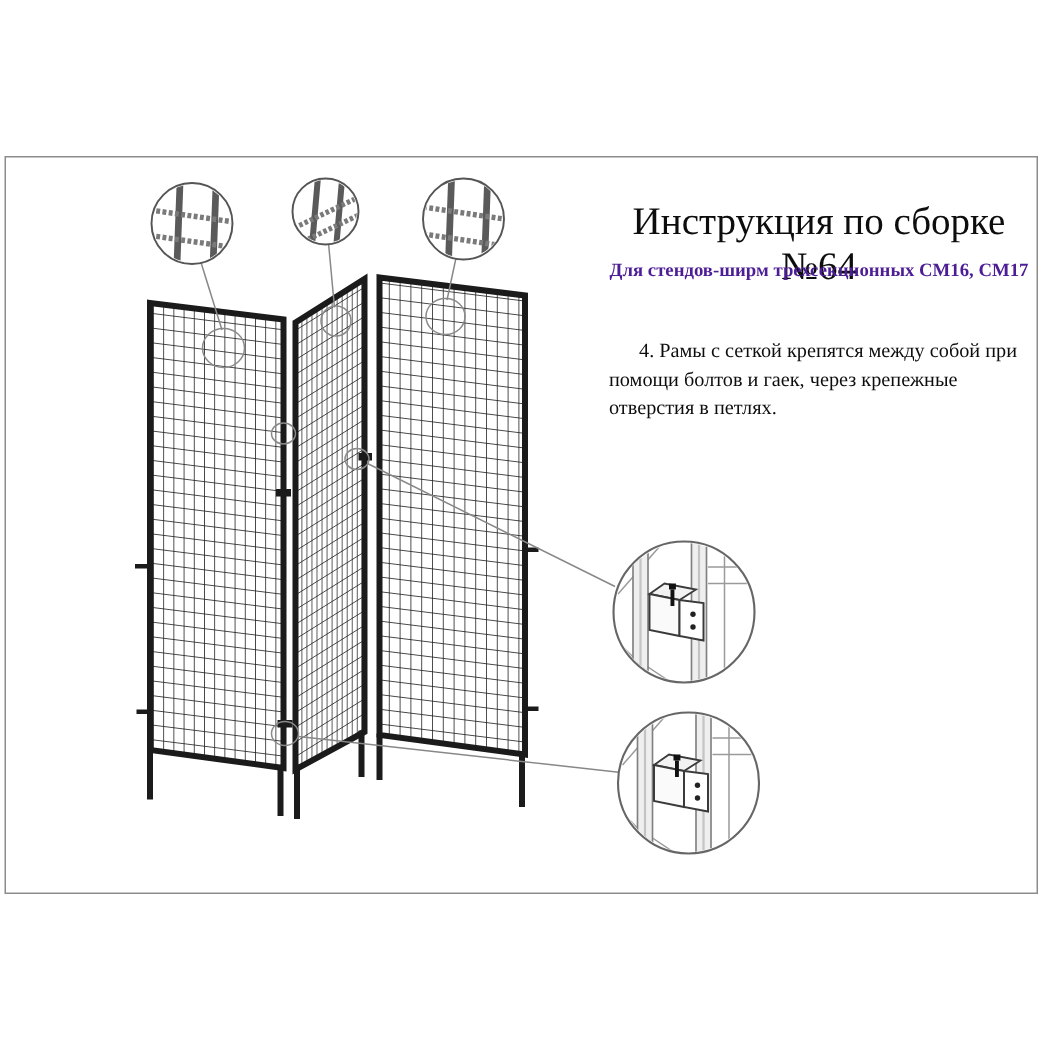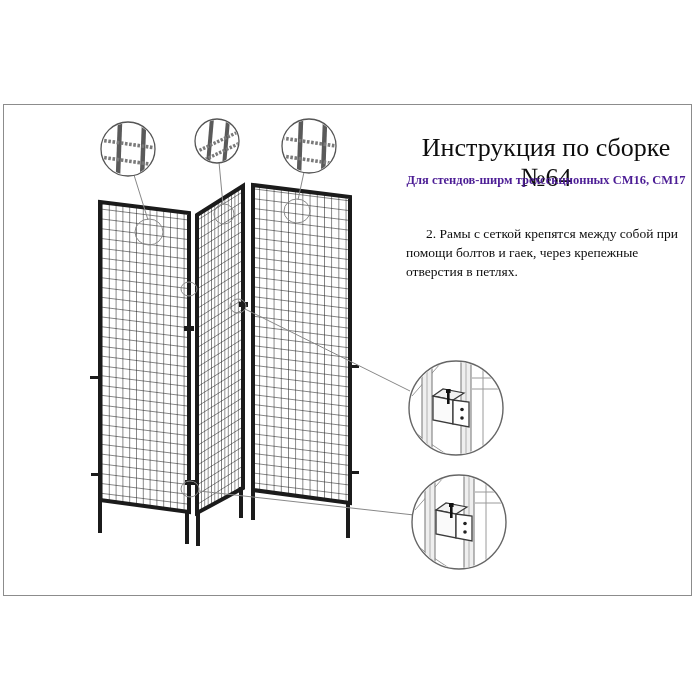--- a/index.html
+++ b/index.html
@@ -28,21 +28,21 @@
 </style>
 </head>
 <body>
 
 <div class="frame-border"></div>
 
 <div class="page-title">Инструкция по сборке №64</div>
 <div class="page-subtitle">Для стендов-ширм трехсекционных СМ16, СМ17</div>
 
 <div class="instructions">
-  <p>2. Рамы с сеткой крепятся между собой при помощи болтов и гаек, через крепежные отверстия в петлях.</p>
+  <p>4. Рамы с сеткой крепятся между собой при помощи болтов и гаек, через крепежные отверстия в петлях.</p>
 </div>
 
 <svg class="diagram" width="700" height="700" viewBox="0 0 700 700">
   <defs>
     <pattern id="meshL" width="6.8" height="9.8" patternUnits="userSpaceOnUse" patternTransform="skewY(7.1)">
       <path d="M0 0H6.8" stroke="#474747" stroke-width="1.3" fill="none"></path>
       <path d="M0 0V9.8" stroke="#1e1e1e" stroke-width="1.05" fill="none"></path>
     </pattern>
     <pattern id="meshM" width="3.35" height="9.8" patternUnits="userSpaceOnUse" patternTransform="skewY(-32)">
       <path d="M0 0H3.35" stroke="#474747" stroke-width="1.3" fill="none"></path>

